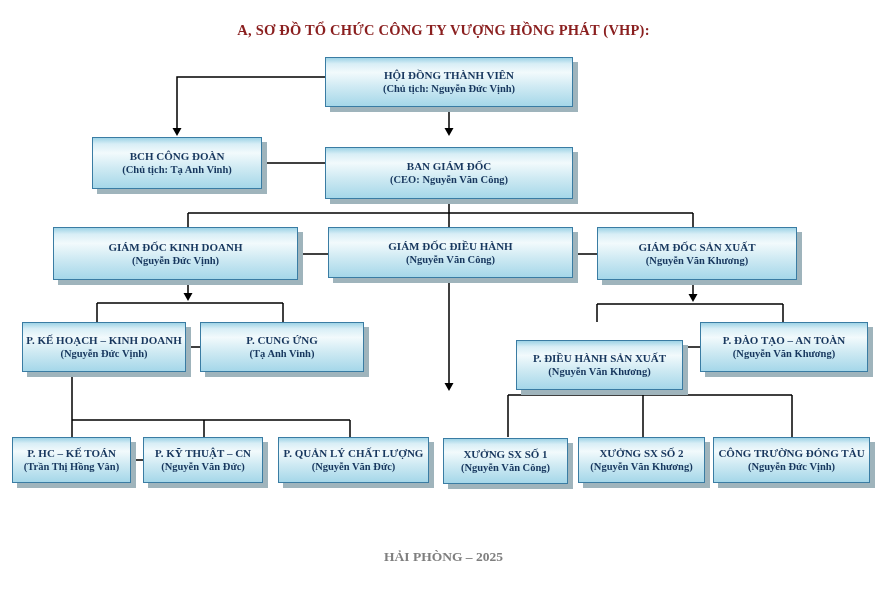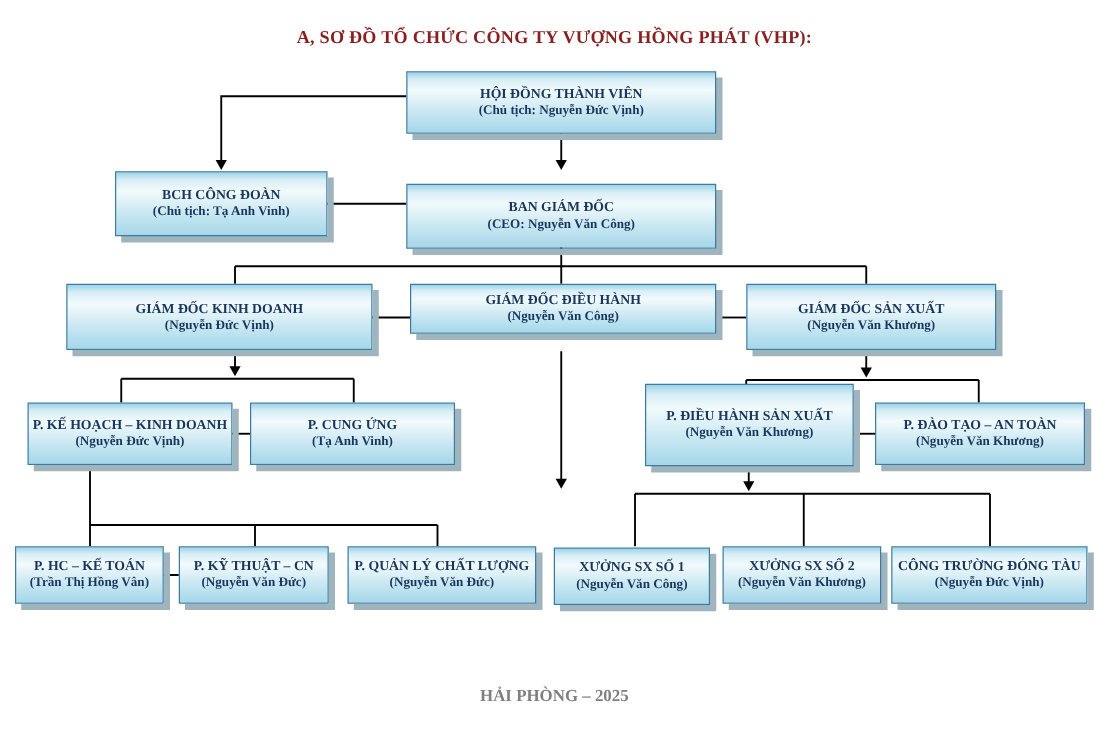--- a/index.html
+++ b/index.html
@@ -37,25 +37,25 @@
     font-weight:bold;
     padding:2px 3px;
   }
   .node-title{font-size:11px;line-height:13px;white-space:nowrap;}
   .node-sub{font-size:10.5px;line-height:13px;white-space:nowrap;}
   
   #n-hdtv {left:325px;top:57px; width:248px;height:50px;}
   #n-bch  {left:92px; top:137px;width:170px;height:52px;}
   #n-bgd  {left:325px;top:147px;width:248px;height:52px;}
   #n-gdkd {left:53px; top:227px;width:245px;height:53px;}
-  #n-gddh {left:328px;top:227px;width:245px;height:40px;}
+  #n-gddh {left:328px;top:227px;width:245px;height:51px;}
   #n-gdsx {left:597px;top:227px;width:200px;height:53px;}
   #n-pkh  {left:22px; top:322px;width:164px;height:50px;}
   #n-pcu  {left:200px;top:322px;width:164px;height:50px;}
-  #n-pdhsx{left:516px;top:307px;width:167px;height:66px;}
+  #n-pdhsx{left:516px;top:340px;width:167px;height:50px;}
   #n-pdtat{left:700px;top:322px;width:168px;height:50px;}
   #n-phc  {left:12px; top:437px;width:119px;height:46px;}
   #n-pkt  {left:143px;top:437px;width:120px;height:46px;}
   #n-pqlcl{left:278px;top:437px;width:151px;height:46px;}
   #n-xsx1 {left:443px;top:438px;width:125px;height:46px;}
   #n-xsx2 {left:578px;top:437px;width:127px;height:46px;}
   #n-ctdt {left:713px;top:437px;width:157px;height:46px;}
   #chart-footer{
     position:absolute;top:549px;left:0;width:887px;
     text-align:center;

